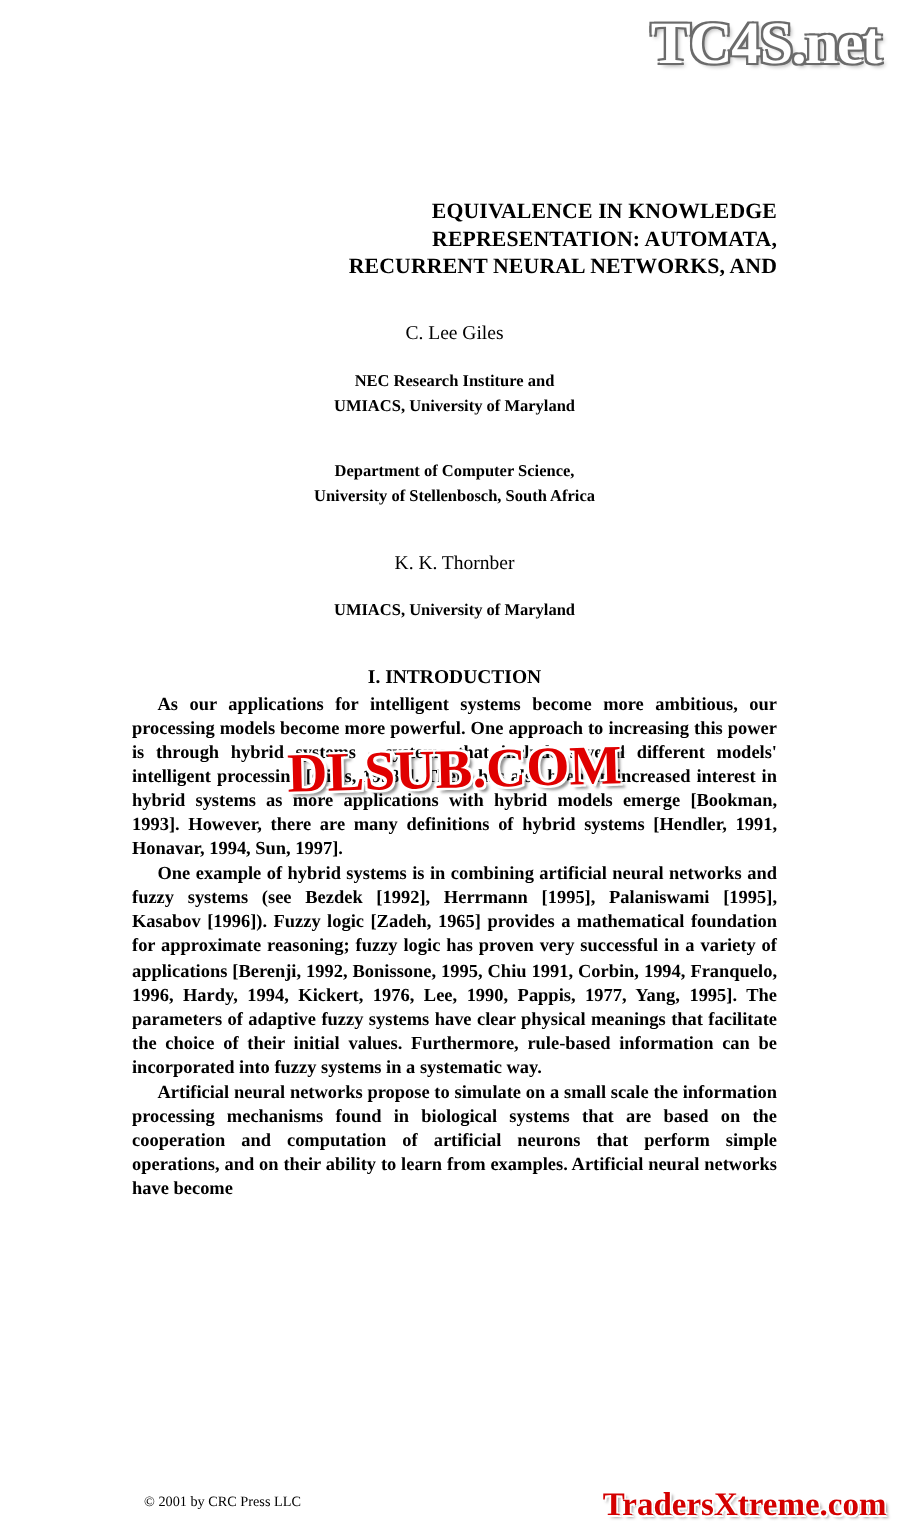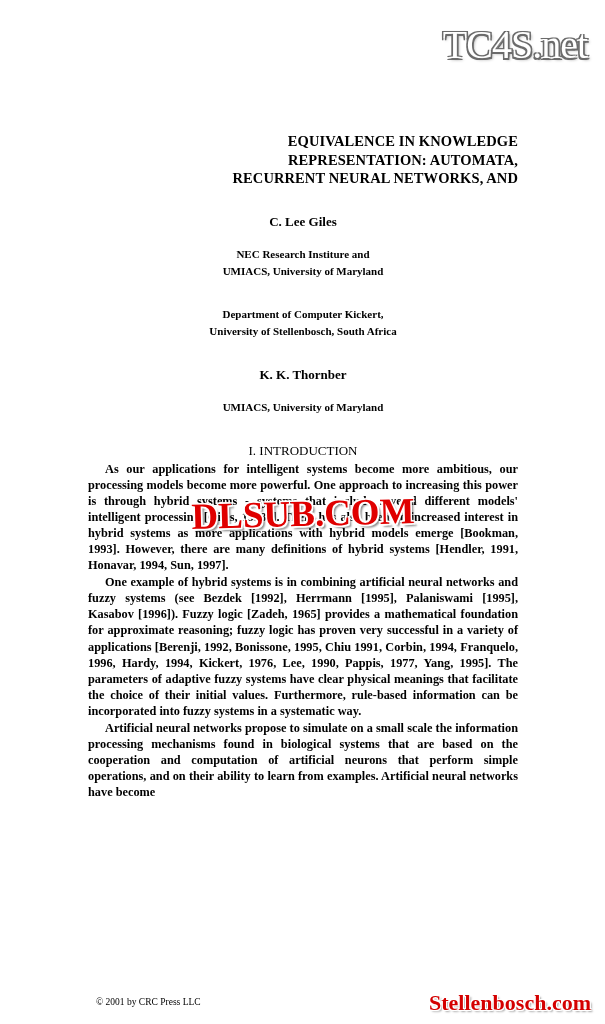--- a/index.html
+++ b/index.html
@@ -22,34 +22,33 @@
     width: 605px;
     height: 1024px;
   }
 
   
   .wm-top {
     position: absolute;
     right: 18px;
     top: 6px;
     font-family: "Liberation Serif", serif;
-    font-weight: normal;
+    font-weight: bold;
     font-size: 40px;
     line-height: 46px;
     color: #ffffff;
     letter-spacing: -1px;
     text-shadow:
       -1.5px -1.5px 0 #6b6b6b,
        1.5px -1.5px 0 #6b6b6b,
       -1.5px  1.5px 0 #6b6b6b,
        1.5px  1.5px 0 #6b6b6b,
        0 0 2px #9a9a9a,
        2px 2px 3px rgba(0,0,0,0.35);
     white-space: nowrap;
-    margin-top: 16px;
   }
 
   .wm-center {
     position: absolute;
     left: 50%;
     top: 492px;
     transform: translateX(-50%) rotate(-1.5deg);
     font-family: "Liberation Serif", serif;
     font-weight: bold;
     font-size: 37px;
@@ -104,37 +103,37 @@
     text-align: right;
     font-weight: bold;
     font-size: 14.5px;
     line-height: 18.5px;
     letter-spacing: 0.1px;
     margin-bottom: 25px;
   }
 
   .author {
     text-align: center;
-    font-weight: bold;
+    font-weight: normal;
     font-size: 13px;
     line-height: 17px;
     margin-bottom: 16px;
   }
 
   .affil {
     text-align: center;
     font-weight: bold;
     font-size: 11px;
     line-height: 17px;
     margin-bottom: 26px;
   }
 
   .section-head {
     text-align: center;
-    font-weight: normal;
+    font-weight: bold;
     font-size: 13px;
     line-height: 17px;
     margin-top: 16px;
     margin-bottom: 2px;
   }
 
   .subsection-head {
     font-weight: bold;
     font-size: 12.5px;
     line-height: 17px;
@@ -177,21 +176,21 @@
       <div>RECURRENT NEURAL NETWORKS, AND</div>
     </div>
 
     <div class="author">C. Lee Giles</div>
     <div class="affil">
       <div>NEC Research Institure and</div>
       <div>UMIACS, University of Maryland</div>
     </div>
 
     <div class="affil">
-      <div>Department of Computer Kickert,</div>
+      <div>Department of Computer Science,</div>
       <div>University of Stellenbosch, South Africa</div>
     </div>
 
     <div class="author">K. K. Thornber</div>
     <div class="affil">
       <div>UMIACS, University of Maryland</div>
     </div>
 
     <div class="section-head">I.  INTRODUCTION</div>
 
@@ -199,15 +198,15 @@
     <p class="body-par">As our applications for intelligent systems become more ambitious, our processing models become more powerful.  One approach to increasing this power is through hybrid systems - systems that include several different models' intelligent processing [Giles, 1998a]. There has also been an increased interest in hybrid systems as more applications with hybrid models emerge [Bookman, 1993]. However, there are many definitions of hybrid systems [Hendler, 1991, Honavar, 1994, Sun, 1997].</p>
     <p class="body-par">One example of hybrid systems is in combining artificial neural networks and fuzzy systems (see Bezdek [1992], Herrmann [1995], Palaniswami [1995], Kasabov [1996]). Fuzzy logic [Zadeh, 1965] provides a mathematical foundation for approximate reasoning; fuzzy logic has proven very successful in a variety of applications [Berenji, 1992, Bonissone, 1995, Chiu 1991, Corbin, 1994, Franquelo, 1996, Hardy, 1994, Kickert, 1976, Lee, 1990, Pappis, 1977, Yang, 1995]. The parameters of adaptive fuzzy systems have clear physical meanings that facilitate the choice of their initial values. Furthermore, rule-based information can be incorporated into fuzzy systems in a systematic way.</p>
     <p class="body-par">Artificial neural networks propose to simulate on a small scale the information processing mechanisms found in biological systems that are based on the cooperation and computation of artificial neurons that perform simple operations, and on their ability to learn from examples.  Artificial neural networks have become</p>
 
   </div>
 
   <div class="wm-center">DLSUB.COM</div>
 
   <div class="footer">© 2001 by CRC Press LLC</div>
 
-  <div class="wm-bottom">Stellenbosch.com</div>
+  <div class="wm-bottom">TradersXtreme.com</div>
 
 </div>
 
 </body></html>

